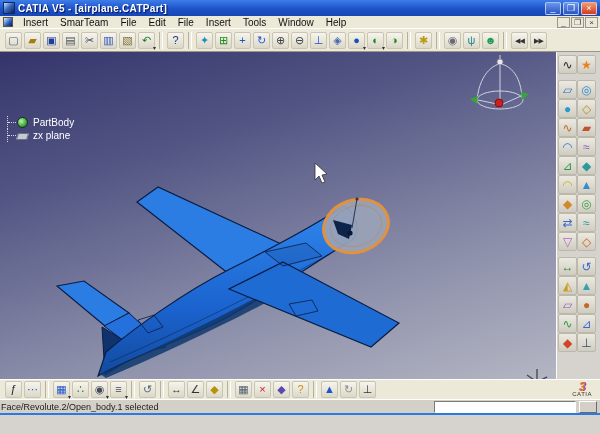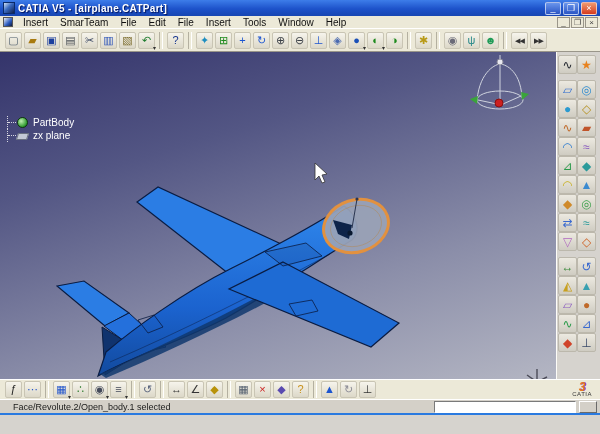--- a/index.html
+++ b/index.html
@@ -74,21 +74,21 @@
   
   .toolbar-bottom { position:absolute; bottom:16px; left:0; right:0; height:20px;
     background:#ece9d8; border-top:1px solid #fff; display:flex; align-items:center; padding:0 4px; }
   .logo { margin-left:auto; margin-right:4px; text-align:center; line-height:7px; }
   .logo .mark { font-size:12px; font-weight:bold; font-style:italic; color:#e87a1a; text-shadow:1px 0 #7a3ae0; }
   .logo .word { display:block; font-size:6px; color:#333; letter-spacing:.5px; }
 
   
   .statusbar { position:absolute; bottom:0; left:0; right:0; height:16px; background:#d4d0c8;
     border-top:1px solid #fff; border-bottom:2px solid #2a7ae0; display:flex; align-items:center; }
-  .sb-msg { margin-left:13px; font-size:9px; color:#1a1a1a; }
+  .sb-msg { margin-left:1px; font-size:9px; color:#1a1a1a; }
   .sb-input { margin-left:auto; width:142px; height:12px; border:1px solid #7a7a7a;
     border-bottom-color:#fff; border-right-color:#fff; background:#fff; font-size:9px; padding:0 2px; }
   .sb-btn { width:18px; height:12px; margin:0 3px; background:#d4d0c8;
     border:1px solid #fff; border-right-color:#6a6a6a; border-bottom-color:#6a6a6a; }
 </style>
 </head>
 <body>
 
 <div id="app">
 

